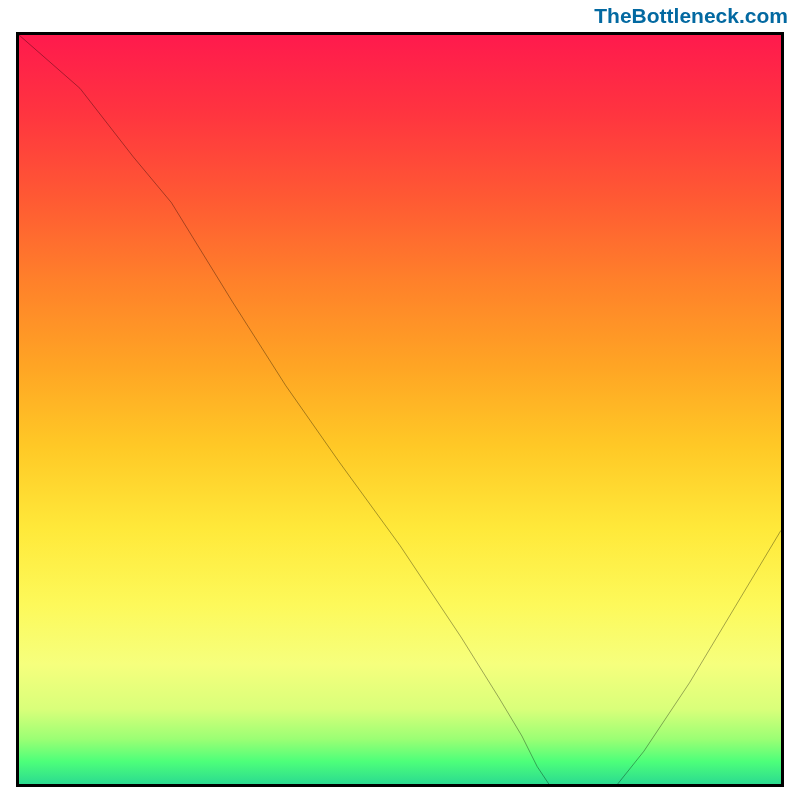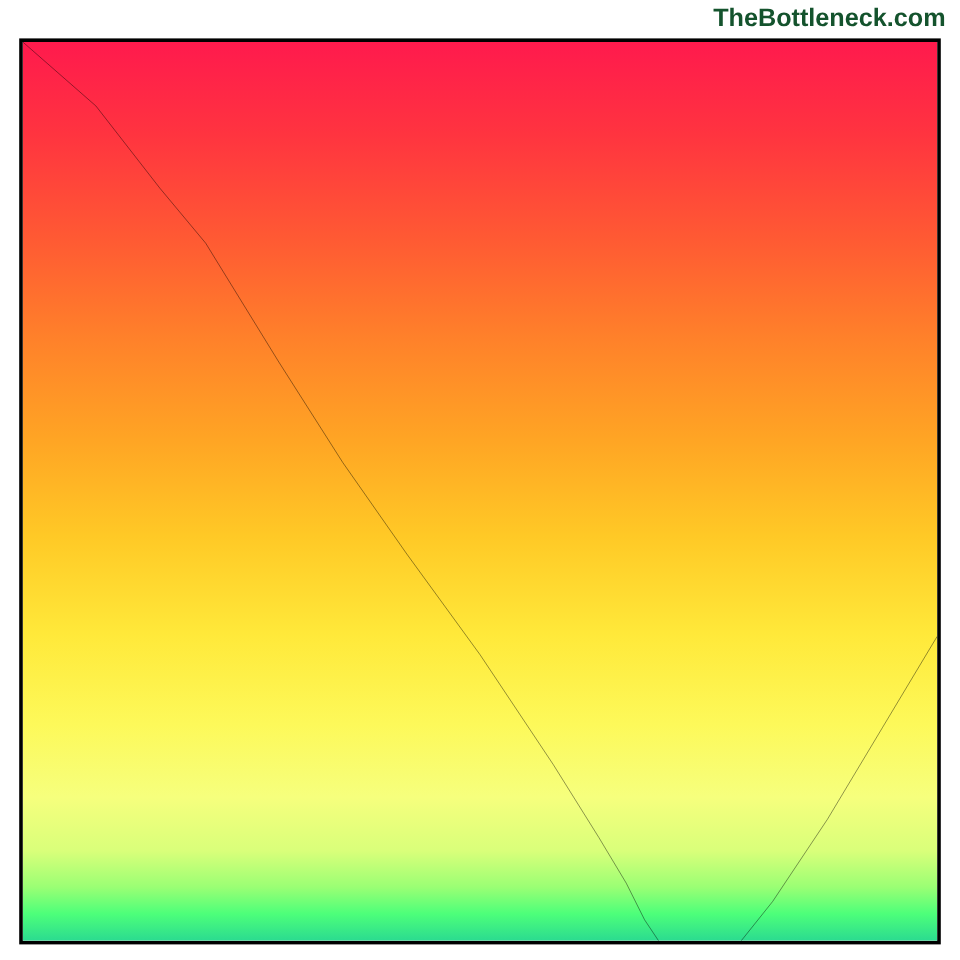--- a/index.html
+++ b/index.html
@@ -10,21 +10,21 @@
     position: relative;
     font-family: Arial, sans-serif;
     background: #fff;
   }
   .watermark {
     position: absolute;
     top: 4px;
     right: 12px;
     font-size: 21px;
     font-weight: bold;
-    color: #14532d;
+    color: #0369a1;
     z-index: 10;
   }
   .plot-frame {
     position: absolute;
     top: 32px;
     left: 16px;
     width: 768px;
     height: 755px;
     border: 3px solid #000;
     box-sizing: border-box;

